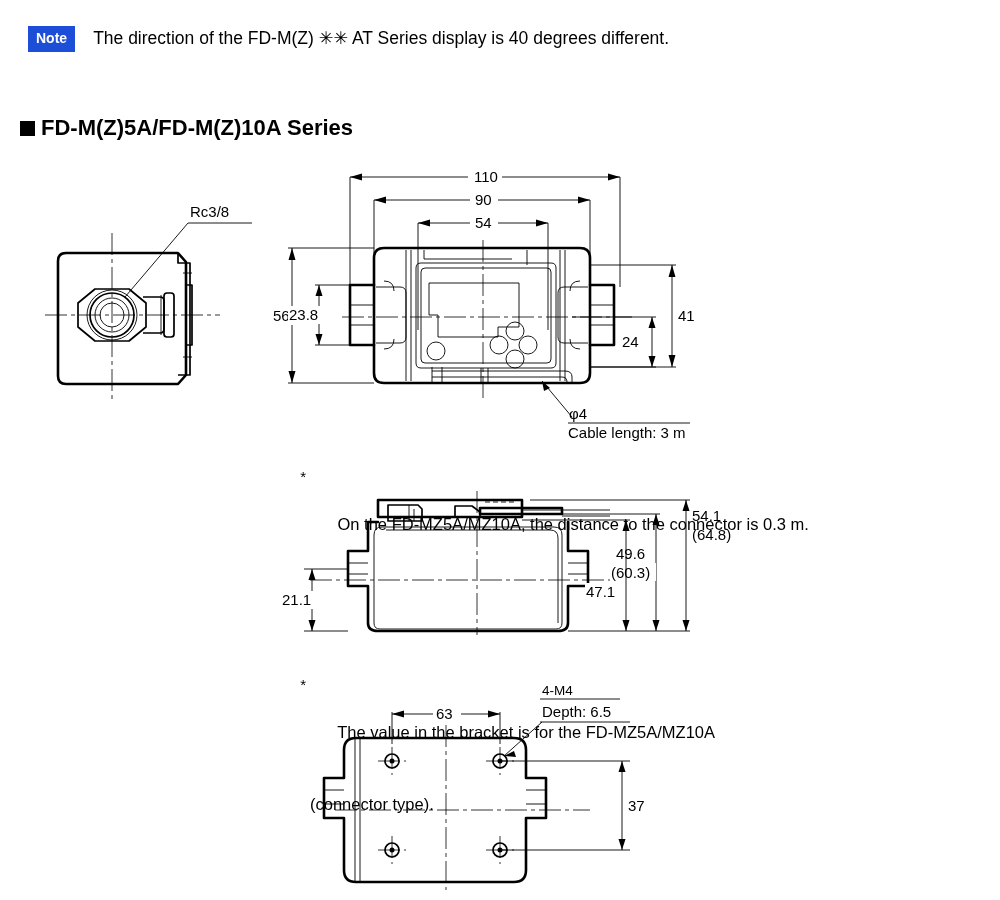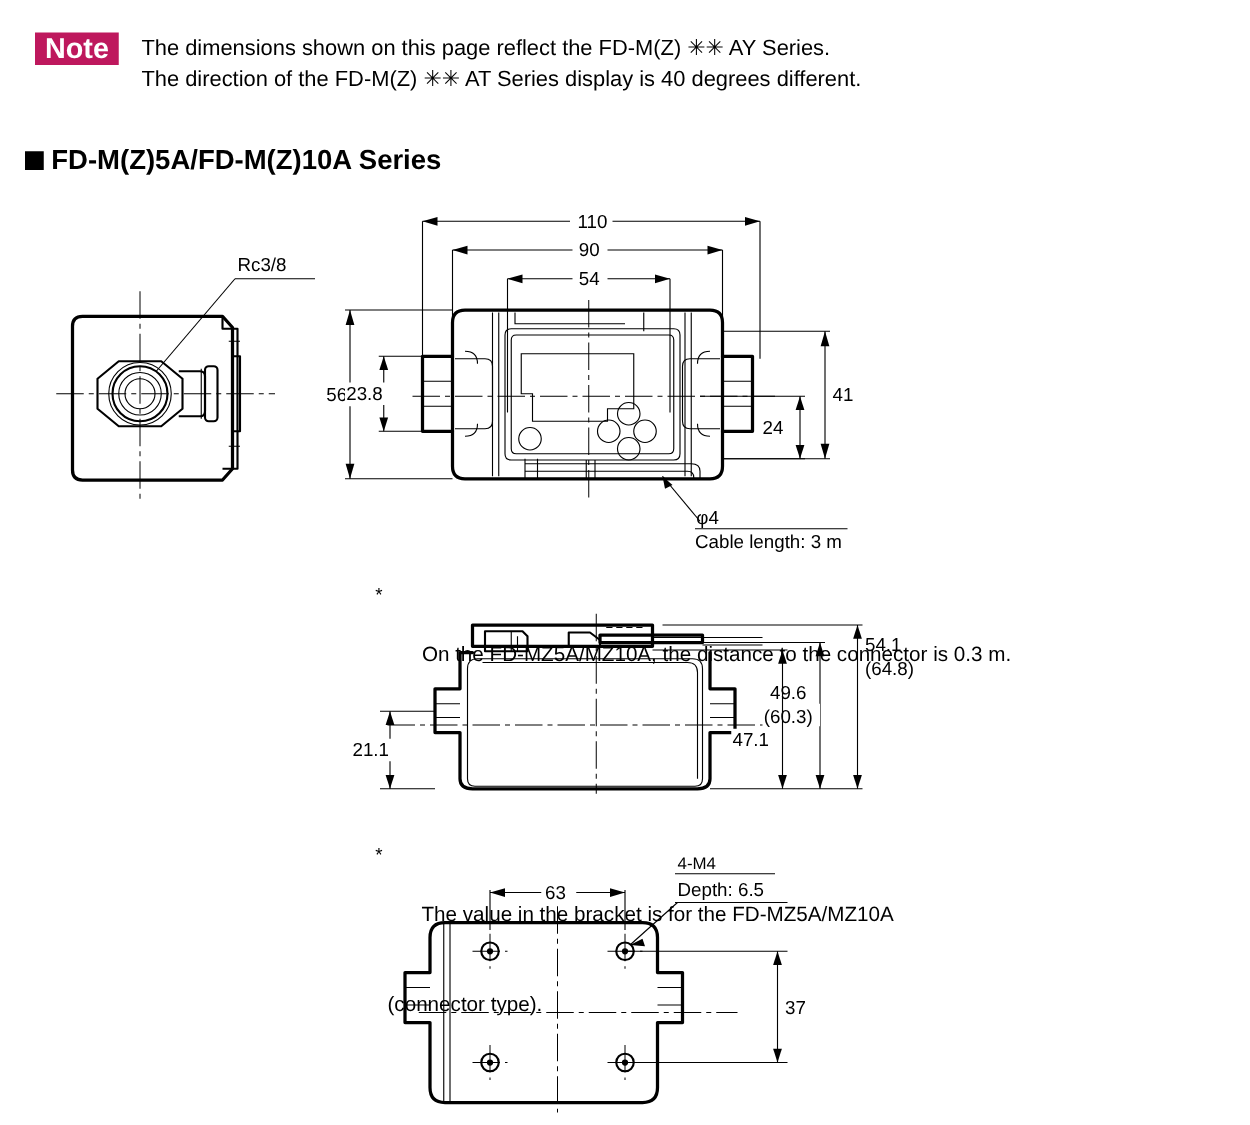--- a/index.html
+++ b/index.html
@@ -18,24 +18,24 @@
   .abs { position: absolute; }
 
   
   #note-block {
     left: 28px;
     top: 26px;
     display: flex;
     align-items: flex-start;
   }
   #note-badge {
-    background: #be185d;
+    background: #1d4ed8;
     color: #ffffff;
     font-weight: bold;
-    font-size: 23px;
+    font-size: 14px;
     line-height: 17px;
     padding: 4px 8px 5px 8px;
     letter-spacing: 0px;
   }
   #note-lines {
     margin-left: 18px;
     font-size: 17.5px;
     line-height: 25px;
     white-space: nowrap;
   }
@@ -95,21 +95,20 @@
     font-size: 15px;
     fill: #000;
   }
 </style>
 </head>
 <body>
 
 <div class="abs" id="note-block">
   <span id="note-badge">Note</span>
   <div id="note-lines">
-    <div>The dimensions shown on this page reflect the FD-M(Z) ✳✳ AY Series.</div>
     <div>The direction of the FD-M(Z) ✳✳ AT Series display is 40 degrees different.</div>
   </div>
 </div>
 
 <div class="abs" id="section-heading">
   <span id="heading-bullet"></span>
   <span id="heading-text">FD-M(Z)5A/FD-M(Z)10A Series</span>
 </div>
 
 <div class="abs" style="left:40px; top:185px;">
@@ -134,21 +133,21 @@
     <path class="ln-m" d="M103,112 L120,112 Q124,112 124,116 L124,144 Q124,148 120,148 L103,148"></path>
     <rect class="ln-m" x="124" y="108" width="10" height="44" rx="3"></rect>
     <line class="ln-t" x1="121" y1="110" x2="121" y2="150"></line>
 
     <line class="lead" x1="85" y1="112" x2="148" y2="38"></line>
     <line class="lead" x1="148" y1="38" x2="212" y2="38"></line>
     <text class="labeltext" x="150" y="32">Rc3/8</text>
   </svg>
 </div>
 
-<div class="abs" style="left:260px; top:155px;">
+<div class="abs" style="left:272px; top:155px;">
   <svg width="440" height="290" viewBox="0 0 440 290">
 
     <line class="dim" x1="78" y1="22" x2="78" y2="132"></line>
     <line class="dim" x1="348" y1="22" x2="348" y2="132"></line>
     <line class="dim" x1="102" y1="45" x2="102" y2="132"></line>
     <line class="dim" x1="318" y1="45" x2="318" y2="132"></line>
     <line class="dim" x1="146" y1="68" x2="146" y2="175"></line>
     <line class="dim" x1="276" y1="68" x2="276" y2="175"></line>
 
     <g>

